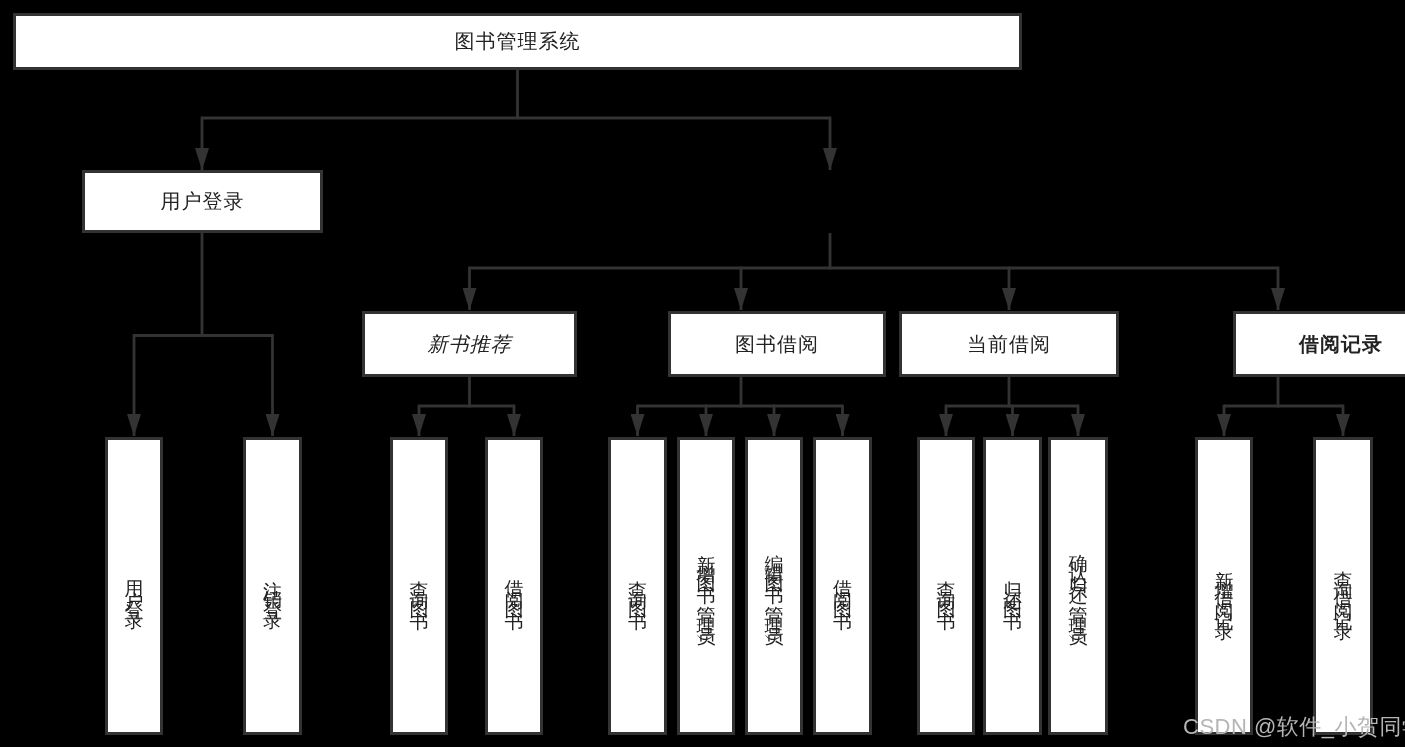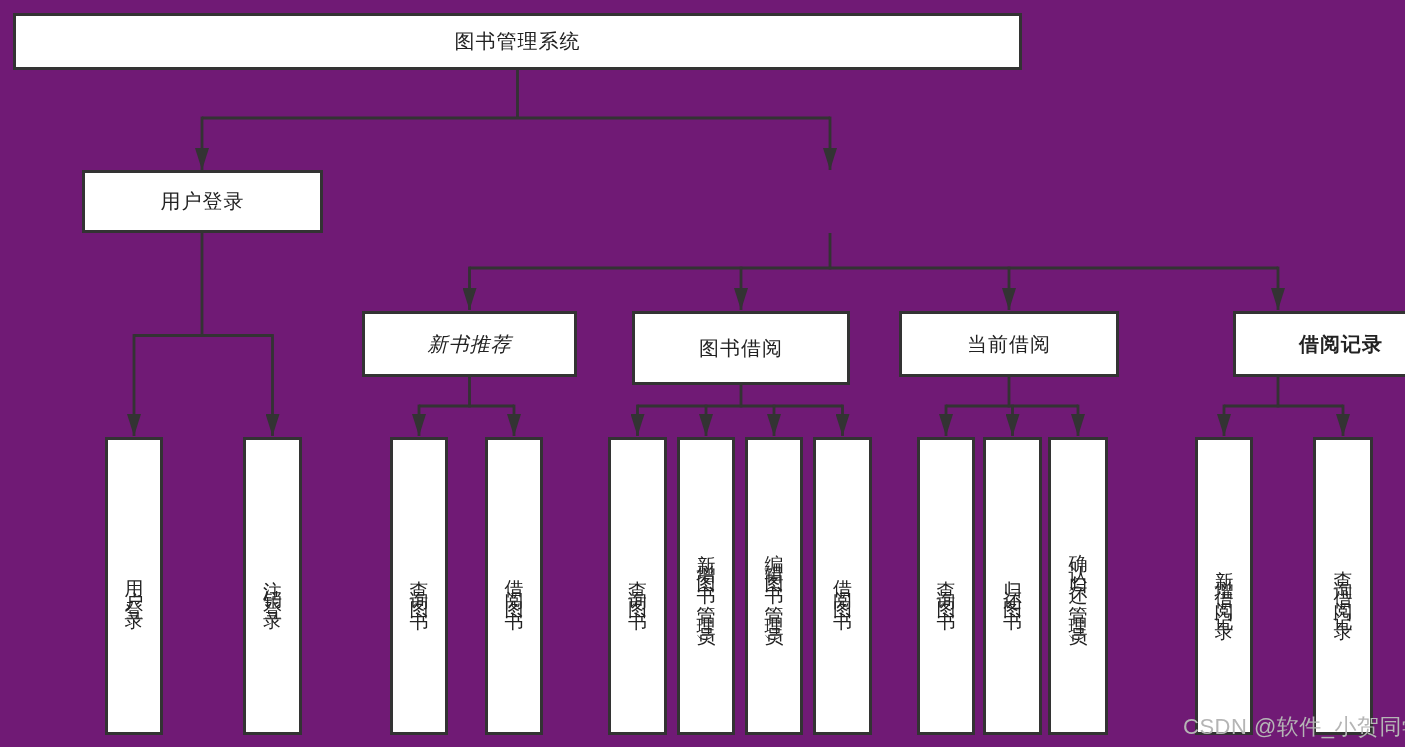--- a/index.html
+++ b/index.html
@@ -1,20 +1,20 @@
 <!DOCTYPE html>
 <html><head>
 <meta charset="utf-8">
 <style>
   html, body { margin: 0; padding: 0; background: #ffffff; }
   .stage {
     position: relative;
     width: 1405px;
     height: 747px;
-    background: #701a75;
+    background: #000000;
     overflow: hidden;
     font-family: "Liberation Sans", sans-serif;
     color: #222222;
   }
   .wires {
     position: absolute;
     left: 0; top: 0;
     width: 1405px; height: 747px;
     z-index: 1;
   }
@@ -36,21 +36,21 @@
     text-orientation: mixed;
     font-size: 19px;
     letter-spacing: 0.55em;
     white-space: normal;
   }
   
   .n-root { left: 13px;   top: 13px;  width: 1009px; height: 57px; }
   .n-2a   { left: 82px;   top: 170px; width: 241px;  height: 63px; }
   .n-2b   { left: 711px;  top: 170px; width: 239px;  height: 63px; }
   .n-3a   { left: 362px;  top: 311px; width: 215px;  height: 66px; font-style: italic; }
-  .n-3b   { left: 632px;  top: 311px; width: 218px;  height: 74px; }
+  .n-3b   { left: 668px;  top: 311px; width: 218px;  height: 66px; }
   .n-3c   { left: 899px;  top: 311px; width: 220px;  height: 66px; }
   .n-3d   { left: 1233px; top: 311px; width: 216px;  height: 66px; font-weight: bold; }
   .l-1  { left: 105px;  top: 437px; width: 58px; height: 298px; }
   .l-2  { left: 243px;  top: 437px; width: 59px; height: 298px; }
   .l-3  { left: 390px;  top: 437px; width: 58px; height: 298px; }
   .l-4  { left: 485px;  top: 437px; width: 58px; height: 298px; }
   .l-5  { left: 608px;  top: 437px; width: 59px; height: 298px; }
   .l-6  { left: 677px;  top: 437px; width: 58px; height: 298px; }
   .l-7  { left: 745px;  top: 437px; width: 58px; height: 298px; }
   .l-8  { left: 813px;  top: 437px; width: 59px; height: 298px; }

